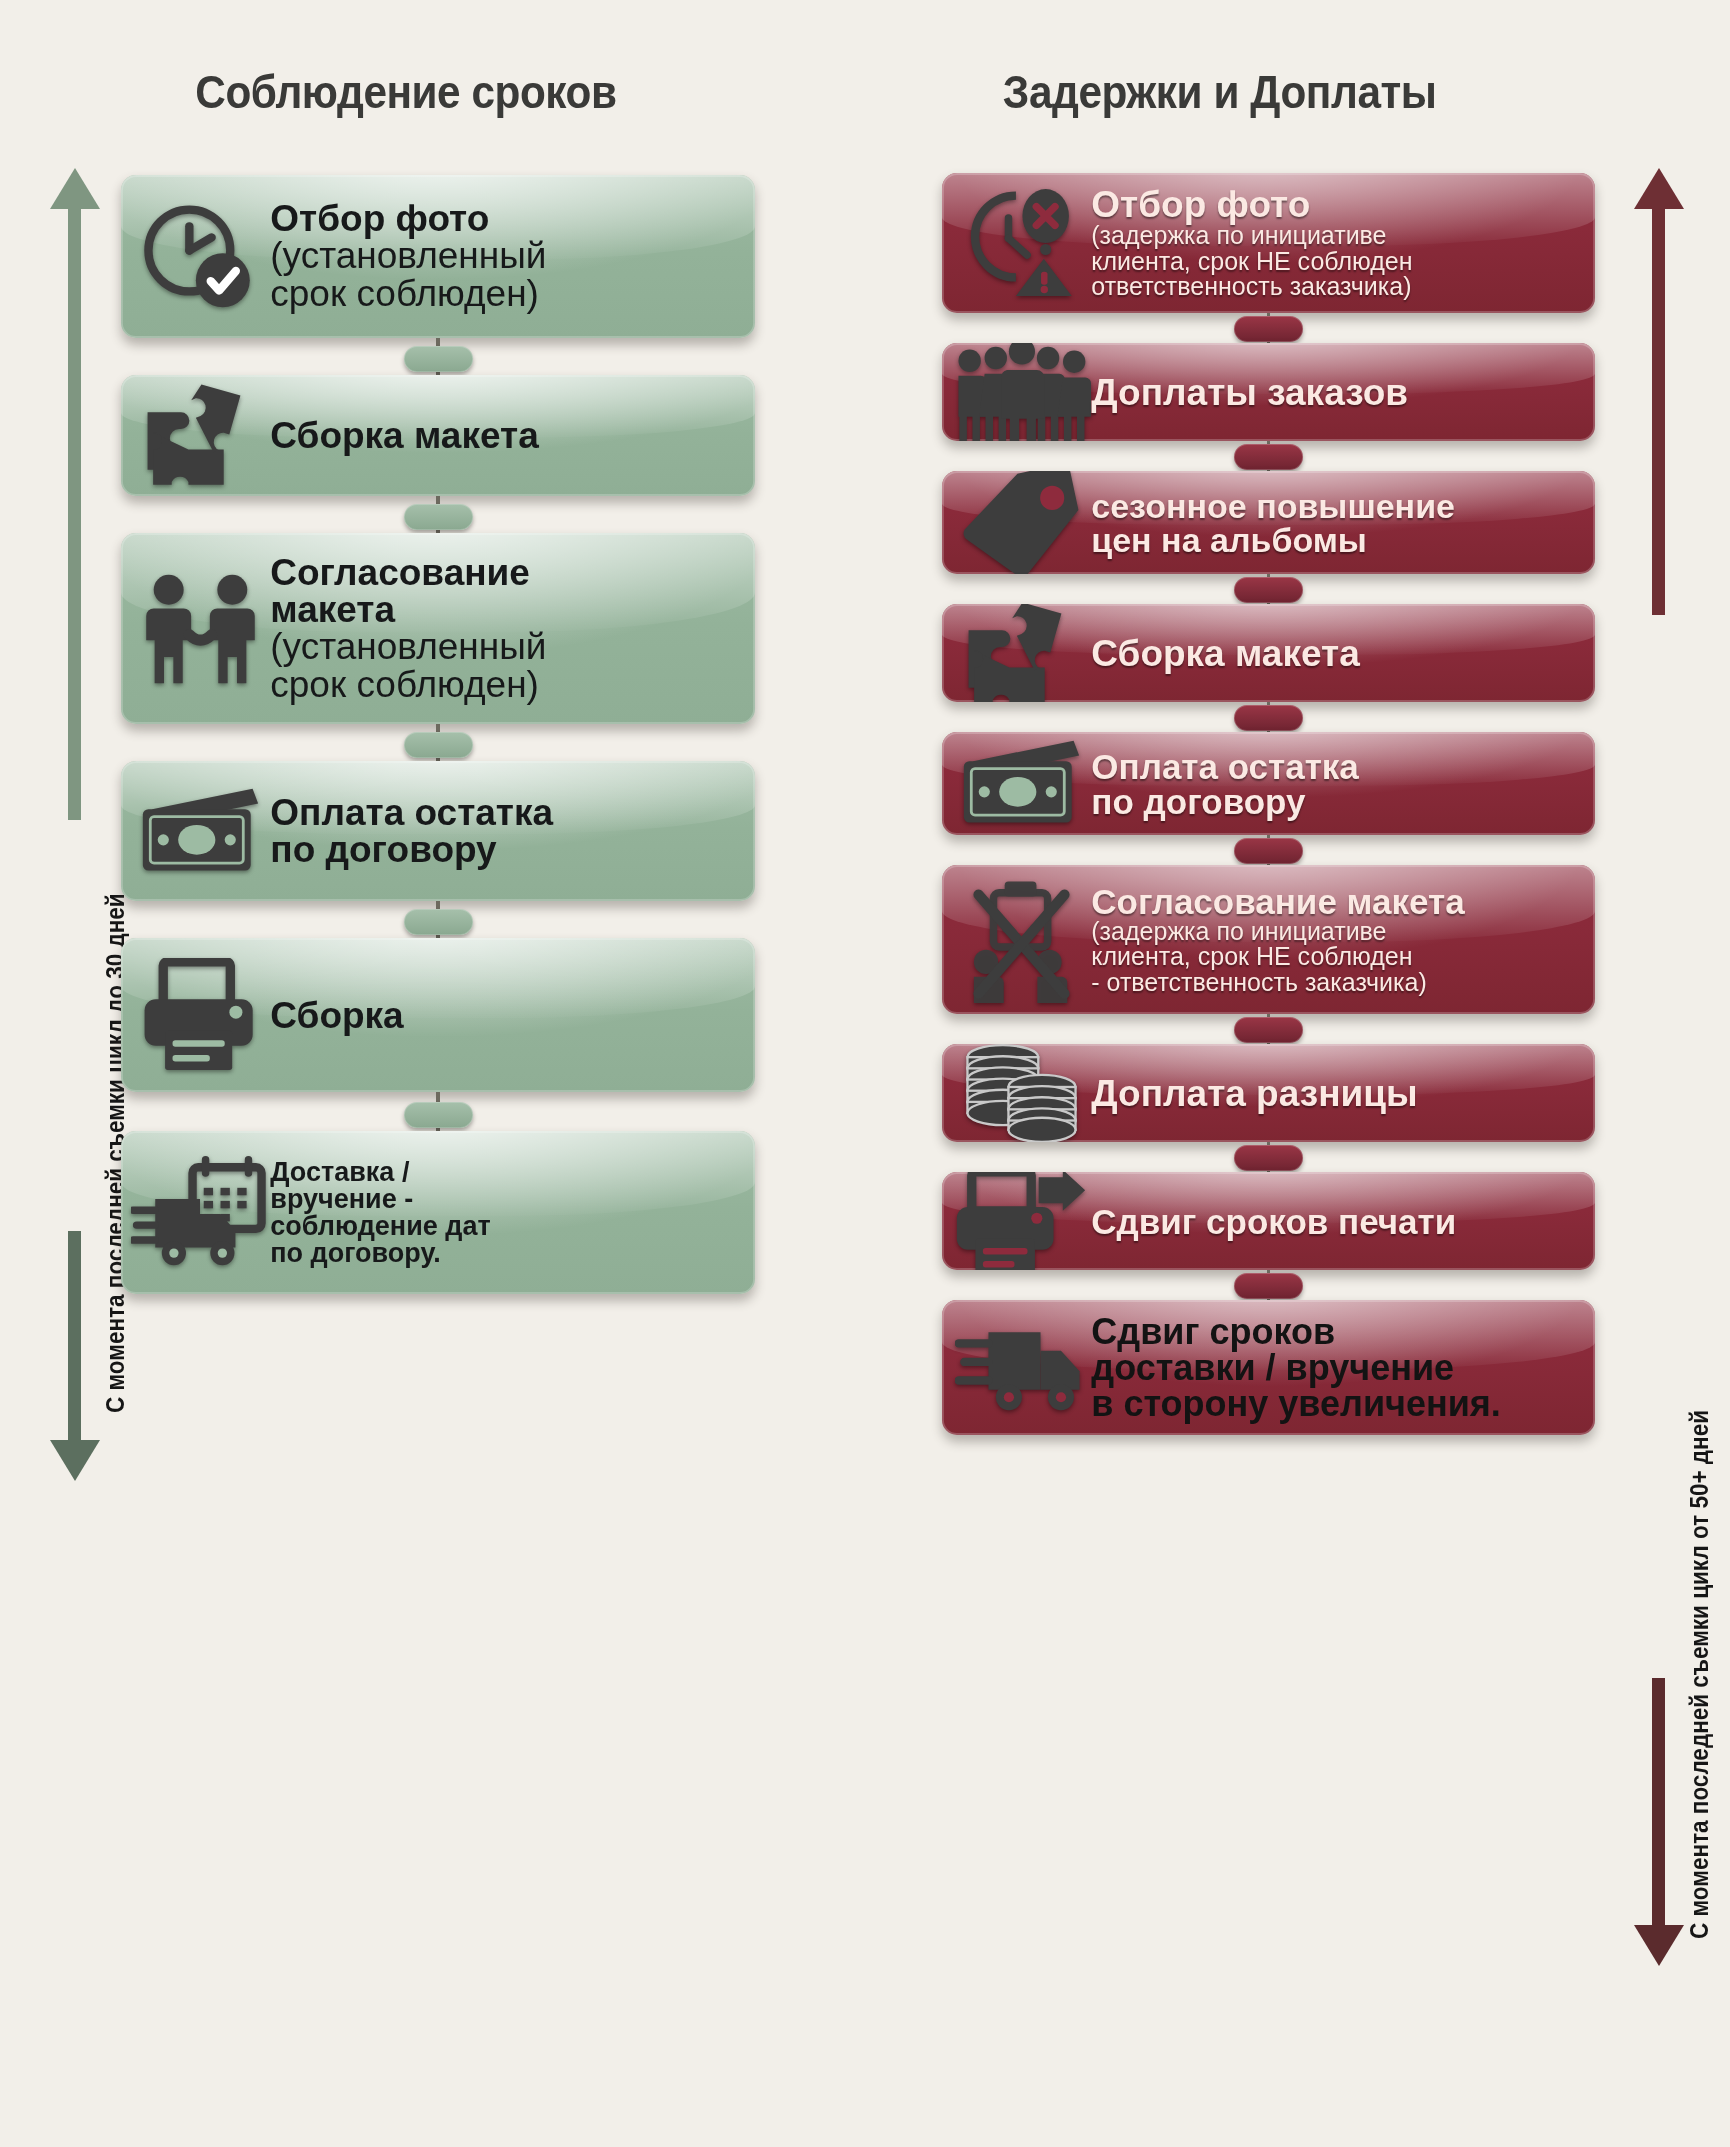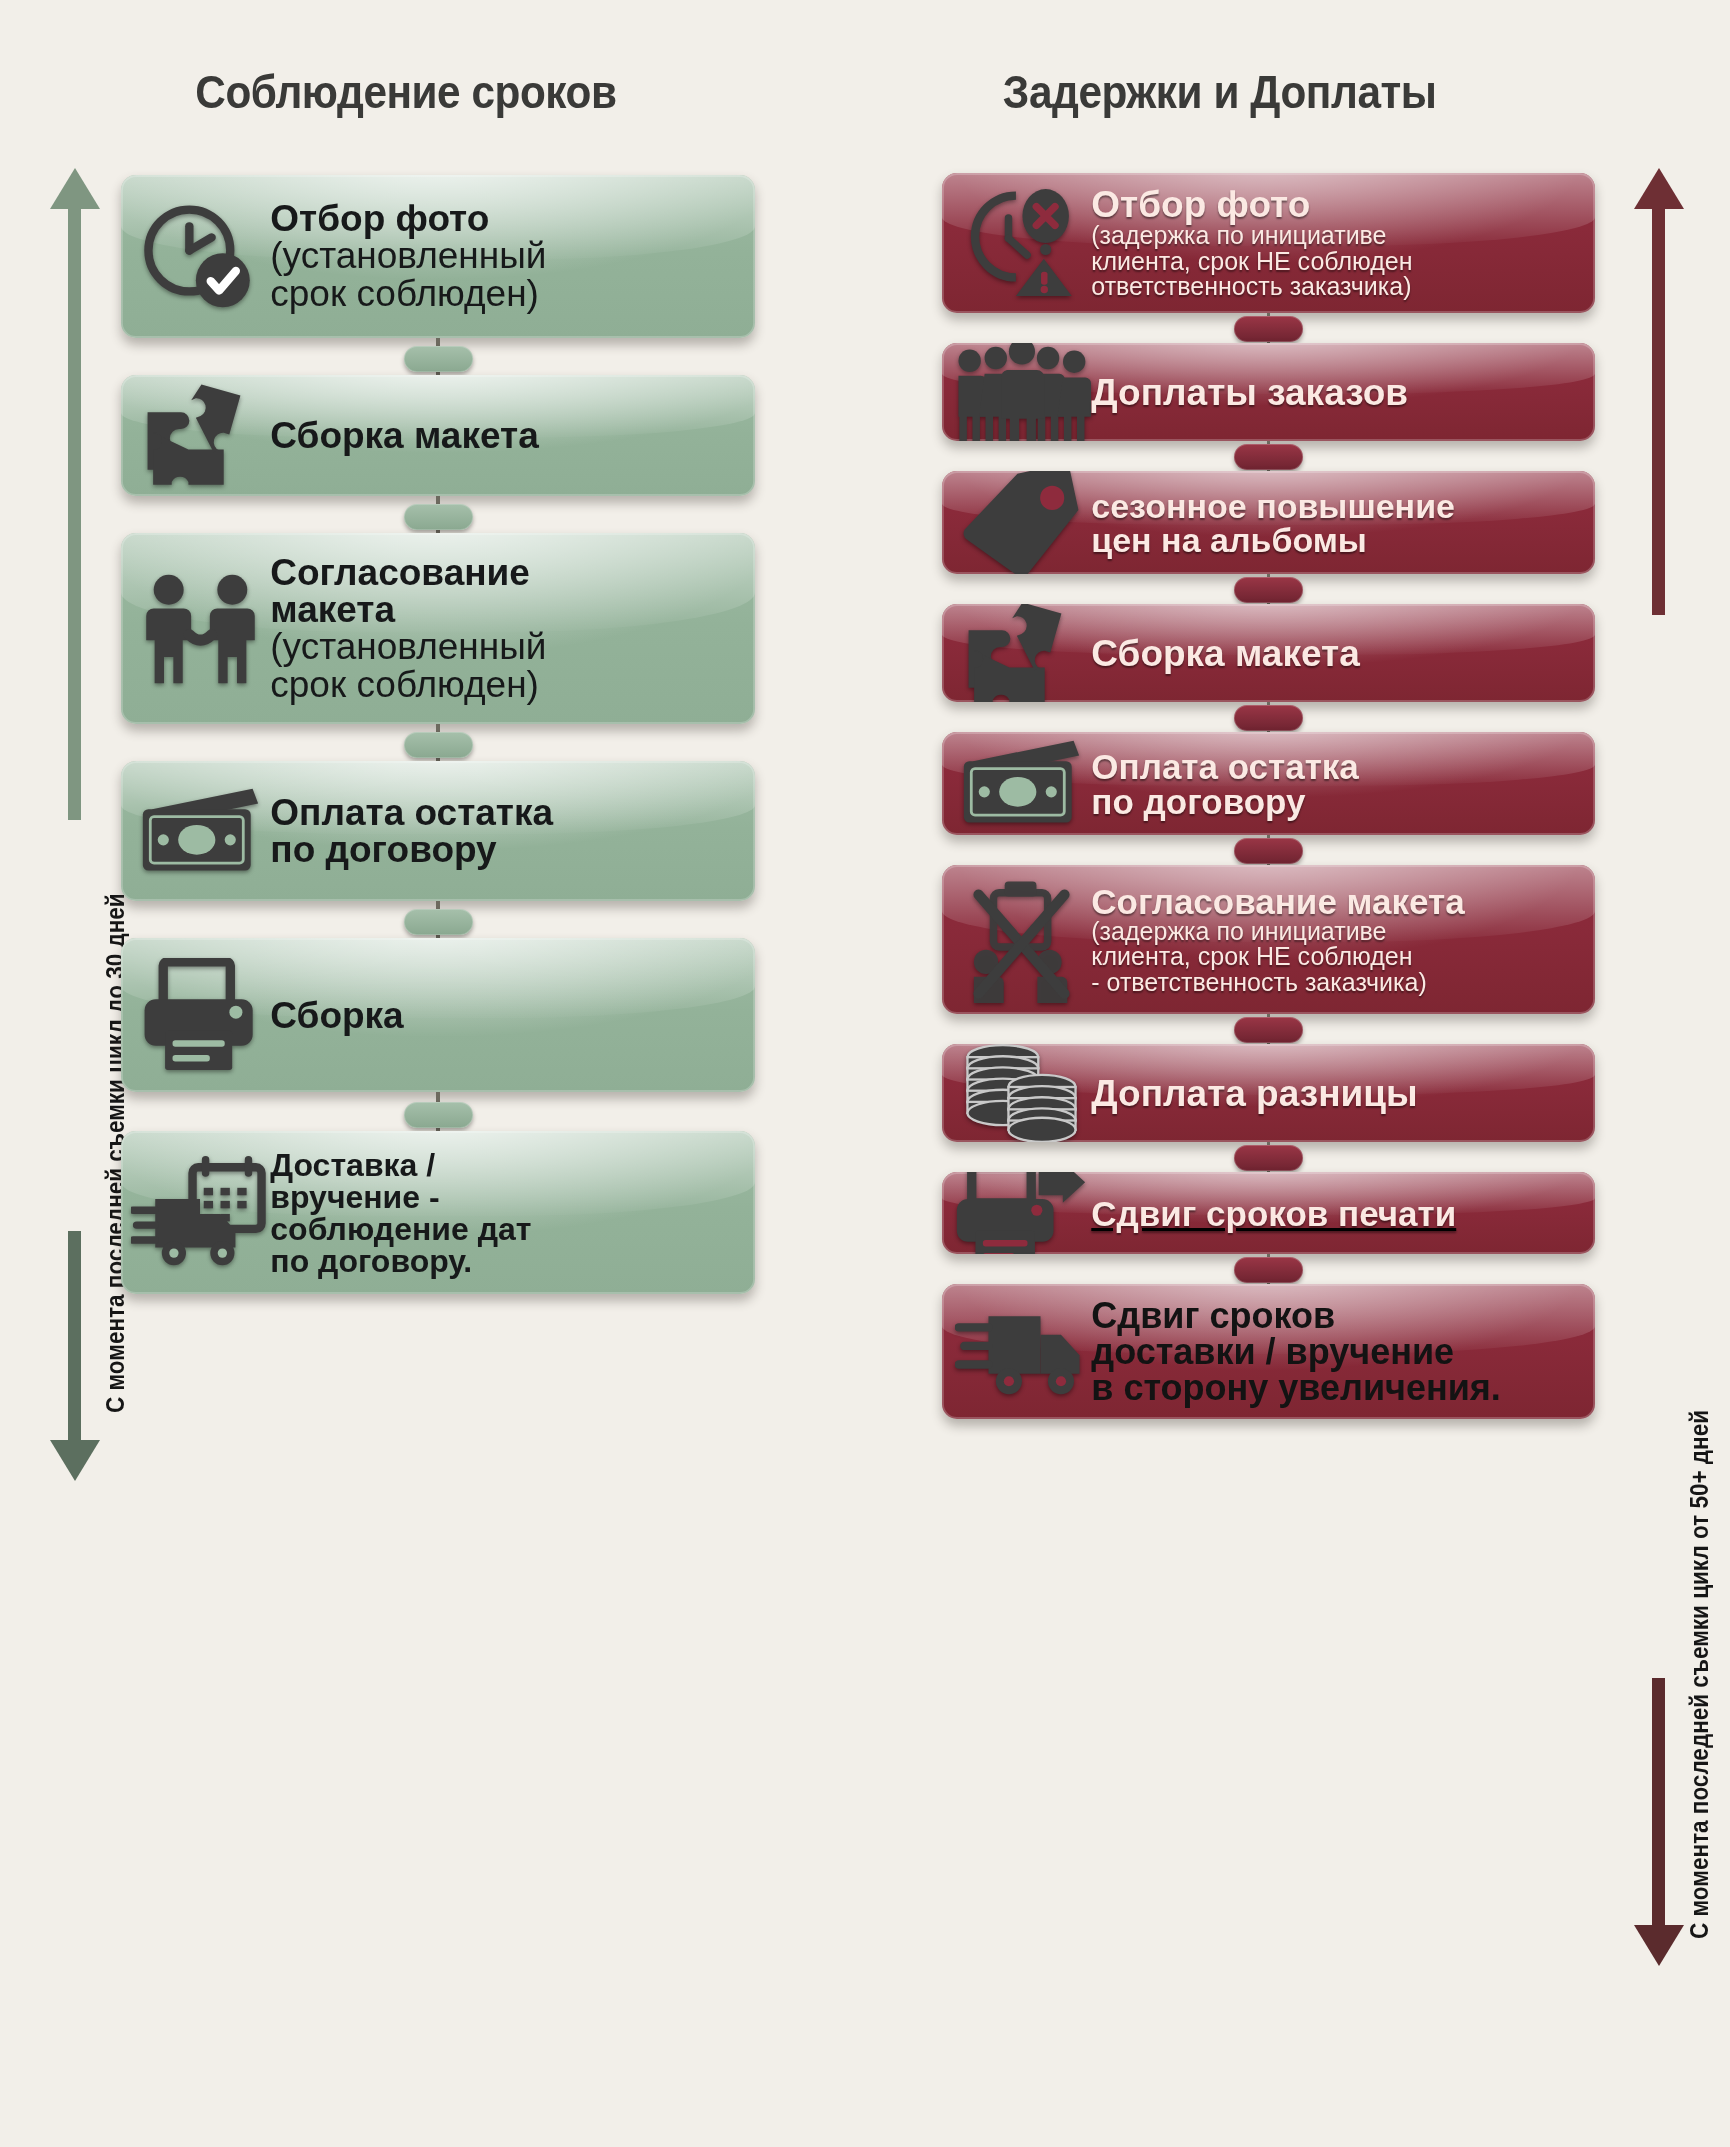--- a/index.html
+++ b/index.html
@@ -268,21 +268,21 @@
             <circle cx="98" cy="104" r="13" fill="#3d3d3d"></circle>
             <circle cx="98" cy="104" r="5" fill="#9dbba3"></circle>
             <g stroke="#3d3d3d" stroke-width="8" stroke-linecap="round">
               <line x1="2" y1="58" x2="26" y2="58"></line>
               <line x1="6" y1="74" x2="26" y2="74"></line>
               <line x1="2" y1="90" x2="26" y2="90"></line>
             </g>
           </svg>
         </div>
         <div class="card-text">
-          <div class="card-title" style="font-size: 32px;">Доставка /<br>вручение -<br>соблюдение дат<br>по договору.</div>
+          <div class="card-title" style="font-size: 27px;">Доставка /<br>вручение -<br>соблюдение дат<br>по договору.</div>
         </div>
       </div>
     </div>
   <div class="column" id="col-right">
       <div class="card red" style="height: 140px;">
         <div class="card-icon">
           <svg width="119" height="114" viewBox="0 0 128 122">
             <path d="M58 10 a44 44 0 1 0 0 88" fill="none" stroke="#3d3d3d" stroke-width="9"></path>
             <g stroke="#3d3d3d" stroke-width="8" stroke-linecap="round">
               <line x1="50" y1="56" x2="50" y2="34"></line>
@@ -436,21 +436,21 @@
           </svg>
         </div>
         <div class="card-text">
           <div class="card-title" style="font-size: 37px;">Доплата разницы</div>
         </div>
       </div>
       <div class="conn-wrap" style="height: 30px; align-items: center;">
         <div class="conn-line"></div>
         <div class="conn-pill red" style="margin-top: 1.9px;"></div>
       </div>
-      <div class="card red" style="height: 82px; text-decoration: underline;">
+      <div class="card red" style="height: 98px;">
         <div class="card-icon">
           <svg width="132" height="114" viewBox="0 0 142 122">
             <rect x="18" y="8" width="64" height="42" rx="4" fill="none" stroke="#3d3d3d" stroke-width="10"></rect>
             <rect x="2" y="46" width="104" height="46" rx="12" fill="#3d3d3d"></rect>
             <circle cx="88" cy="58" r="6" fill="#8e2b3d"></circle>
             <rect x="22" y="80" width="64" height="40" rx="3" fill="#3d3d3d"></rect>
             <rect x="30" y="90" width="48" height="7" rx="3" fill="#8e2b3d"></rect>
             <rect x="30" y="104" width="34" height="7" rx="3" fill="#8e2b3d"></rect>
             <path d="M92 8 h26 V0 l24 22 l-24 22 v-8 H92 Z" fill="#3d3d3d" transform="translate(-2,6)"></path>
           </svg>

